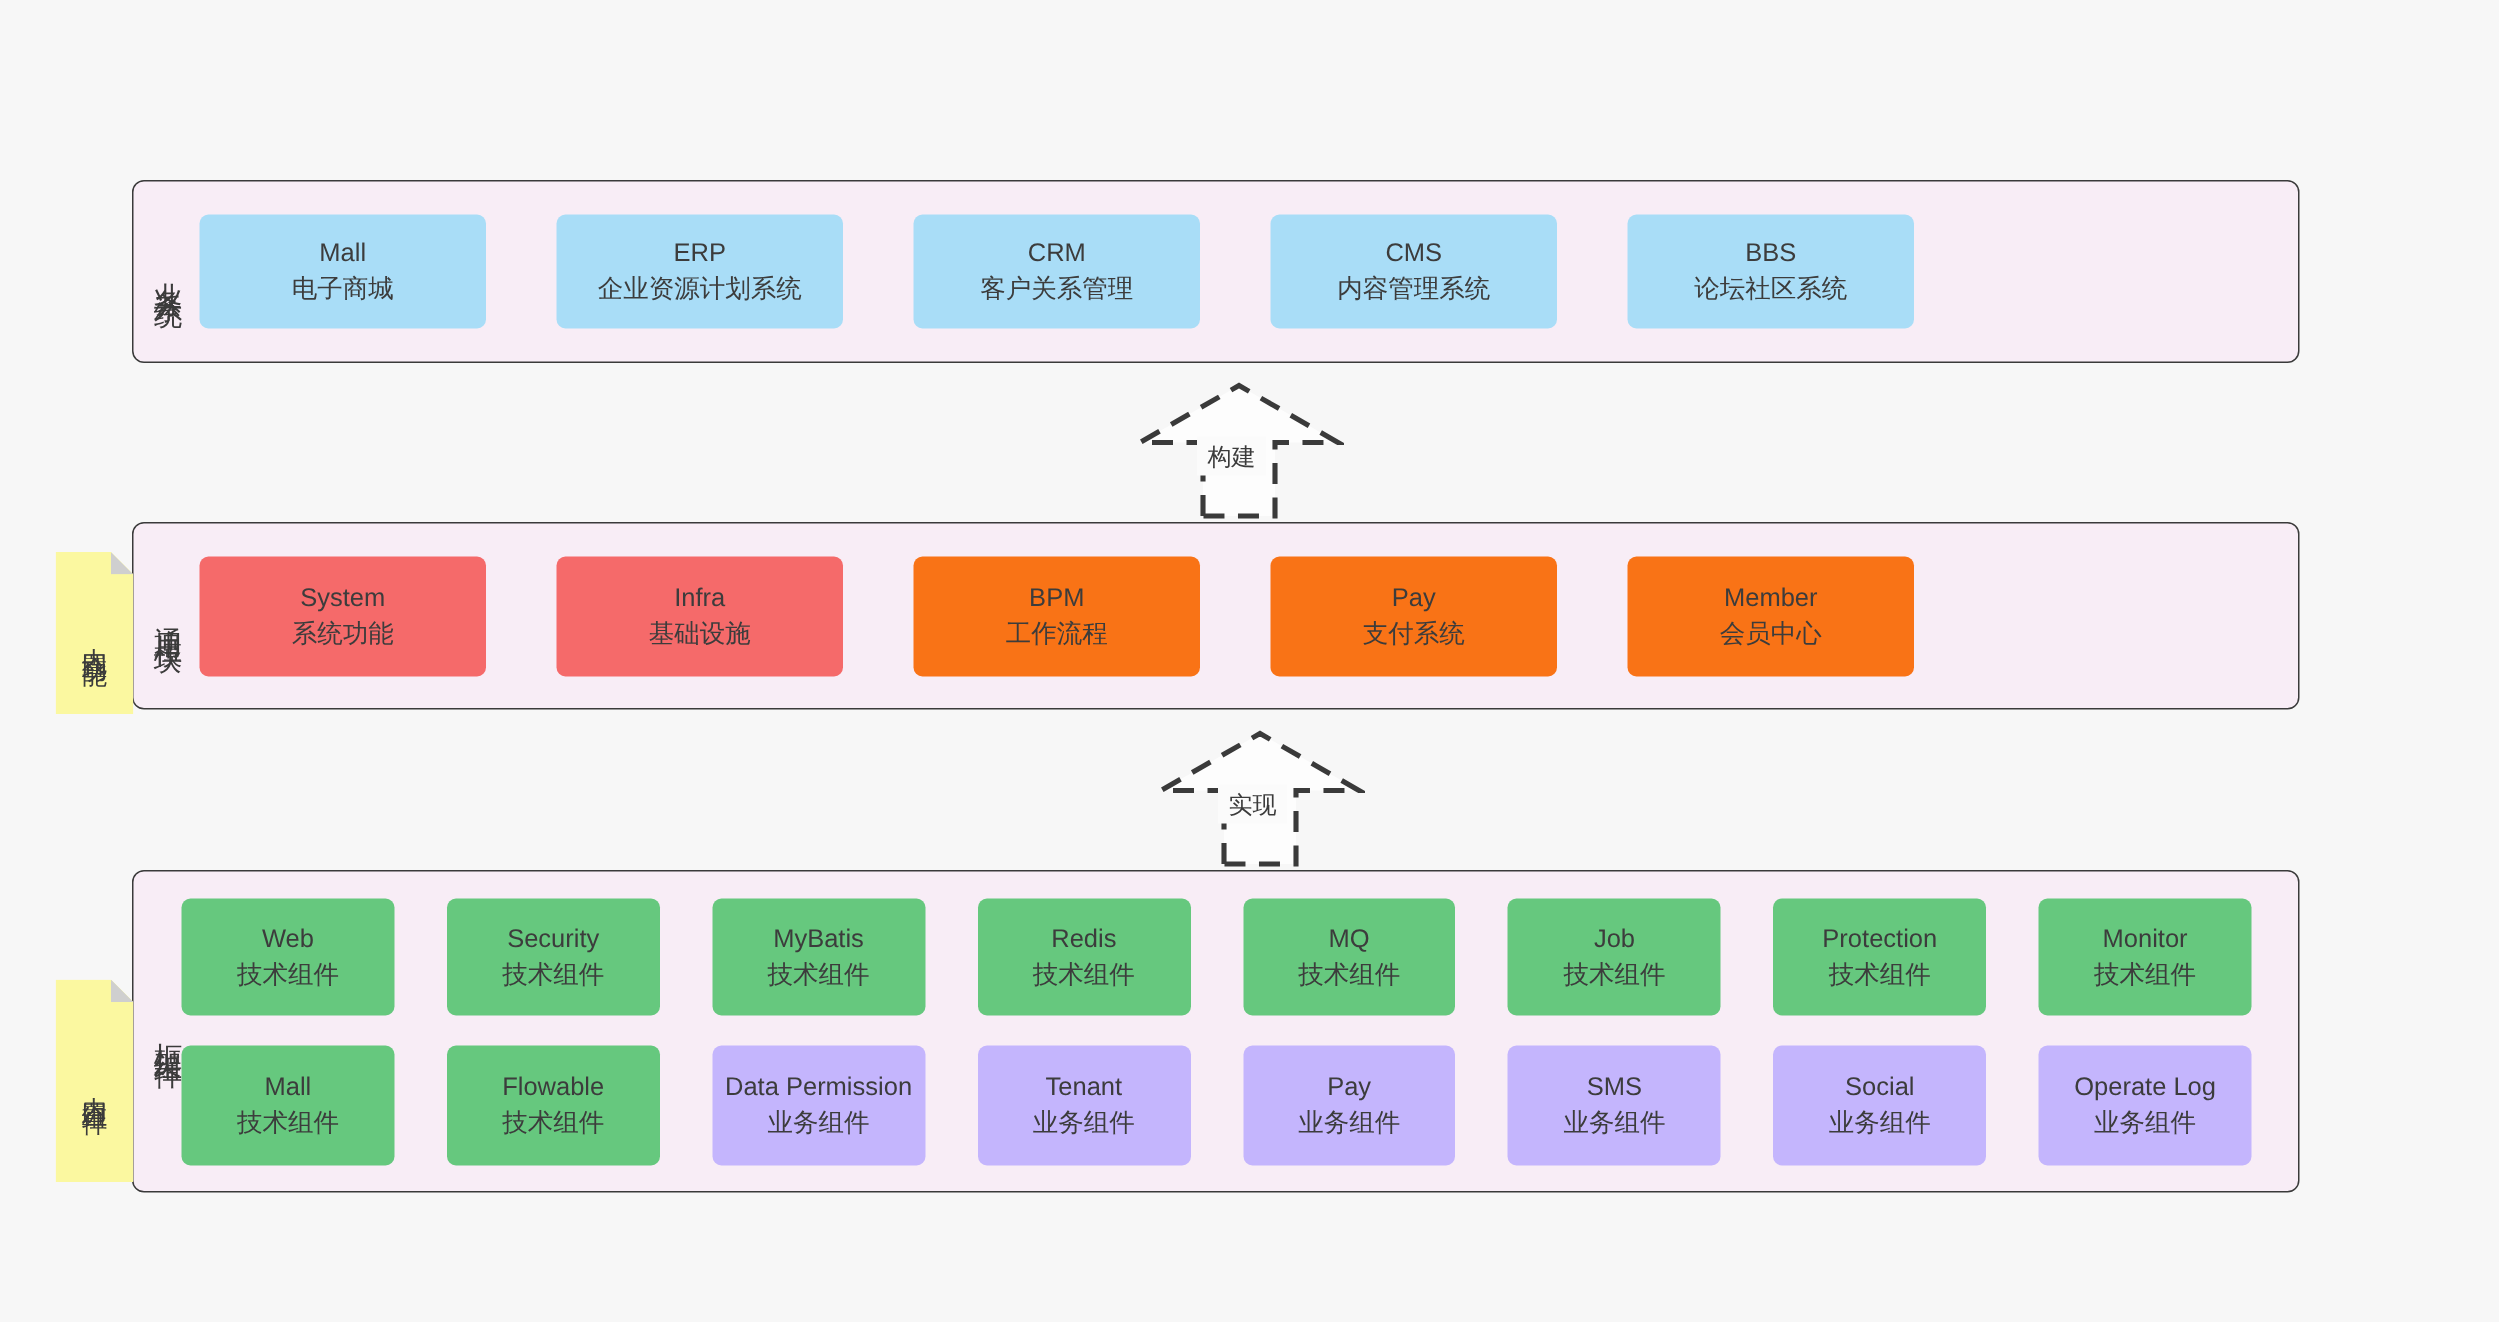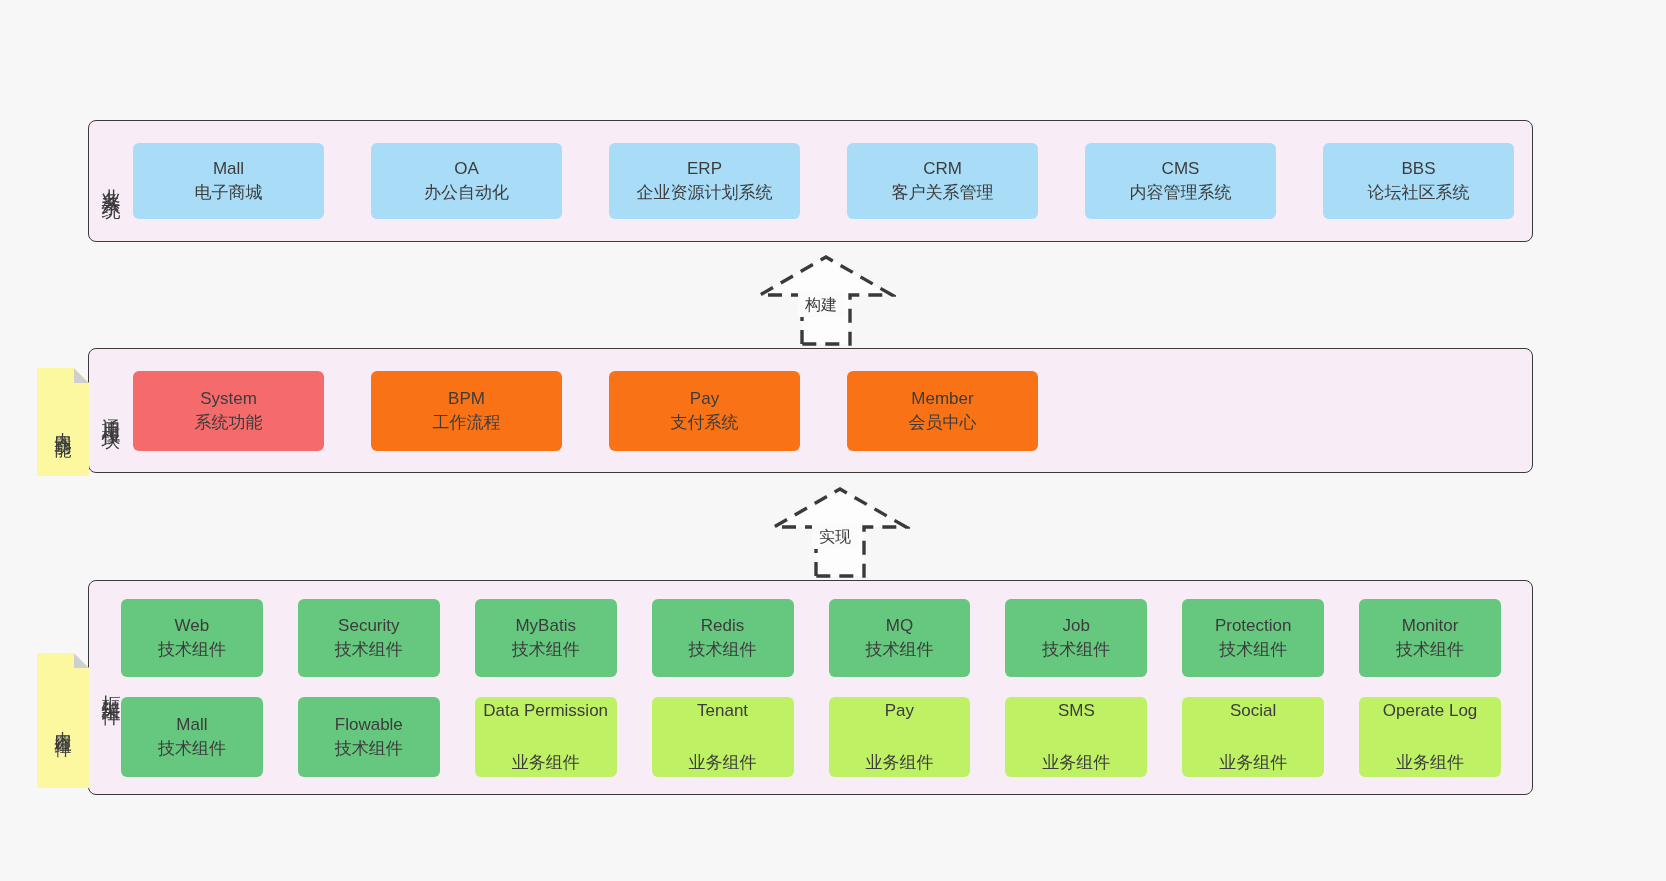--- a/index.html
+++ b/index.html
@@ -53,21 +53,21 @@
     padding:2px 4px;
     box-sizing:border-box;
   }
   .h76{height:76px;}
   .h80{height:80px;}
   .h78{height:78px;}
   .blue{background:#a9ddf7;}
   .red{background:#f56a6a;}
   .pink{background:#f97316;}
   .green{background:#66c87e;}
-  .green-light{background:#bef264;justify-content:space-between;}
+  .green-light{background:#c4b5fd;}
   .sticky{
     position:absolute;
     width:52px;
     background:#fbf8a0;
     clip-path:polygon(0 0, calc(100% - 15px) 0, 100% 15px, 100% 100%, 0 100%);
     display:flex;
     align-items:center;
     justify-content:center;
     z-index:2;
   }
@@ -110,24 +110,20 @@
 <body>
 
 <section class="layer" id="layer-business">
   <div class="layer-label">业务系统</div>
   <div class="grid grid-6">
     <div class="box blue h76">
       <div>Mall</div>
       <div>电子商城</div>
     </div>
     <div class="box blue h76">
-      <div>OA</div>
-      <div>办公自动化</div>
-    </div>
-    <div class="box blue h76">
       <div>ERP</div>
       <div>企业资源计划系统</div>
     </div>
     <div class="box blue h76">
       <div>CRM</div>
       <div>客户关系管理</div>
     </div>
     <div class="box blue h76">
       <div>CMS</div>
       <div>内容管理系统</div>
@@ -152,20 +148,24 @@
   <span class="sticky-text">内置功能</span>
 </div>
 
 <section class="layer" id="layer-common">
   <div class="layer-label">通用模块</div>
   <div class="grid grid-6">
     <div class="box red h80">
       <div>System</div>
       <div>系统功能</div>
     </div>
+    <div class="box red h80">
+      <div>Infra</div>
+      <div>基础设施</div>
+    </div>
     <div class="box pink h80">
       <div>BPM</div>
       <div>工作流程</div>
     </div>
     <div class="box pink h80">
       <div>Pay</div>
       <div>支付系统</div>
     </div>
     <div class="box pink h80">
       <div>Member</div>

